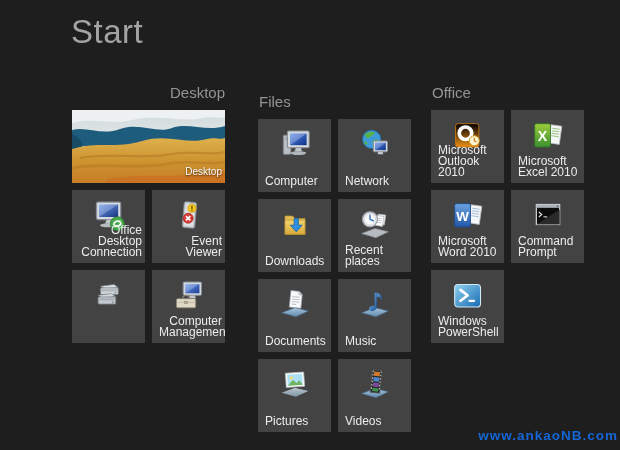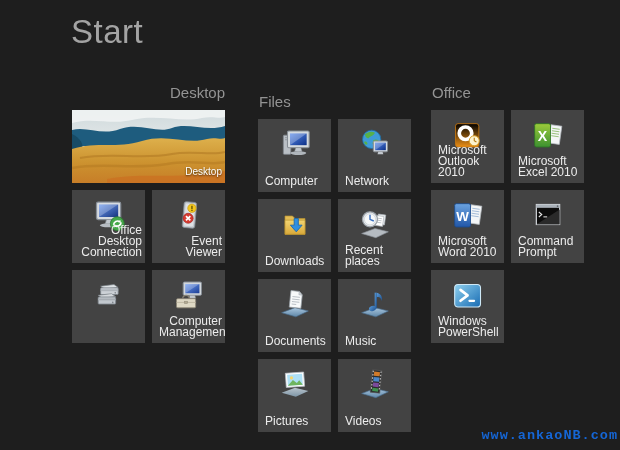--- a/index.html
+++ b/index.html
@@ -32,21 +32,21 @@
   .tile-art svg{display:block;width:100%;height:100%;}
   .tile-label{
     position:absolute;left:7px;right:3px;bottom:5px;
     font-size:12px;line-height:11px;color:#ececec;pointer-events:none;
   }
   .tile.wide .tile-label{
     font-size:10px;color:#ffffff;text-shadow:0 1px 2px rgba(0,0,0,.7);bottom:6px;
   }
   .watermark{
     position:absolute;right:2px;top:428px;
-    font-family:Liberation Mono, monospace;
+    font-family:Liberation Sans, sans-serif;
     font-size:13.5px;font-weight:bold;letter-spacing:1px;
   }
 </style>
 </head>
 <body style="--bg: #1e1e1e; --tile: #434343;">
 
 <h1 class="start-title">Start</h1>
 
 <main id="groups">
     <section class="group" style="left: 72px; text-align: right;">

